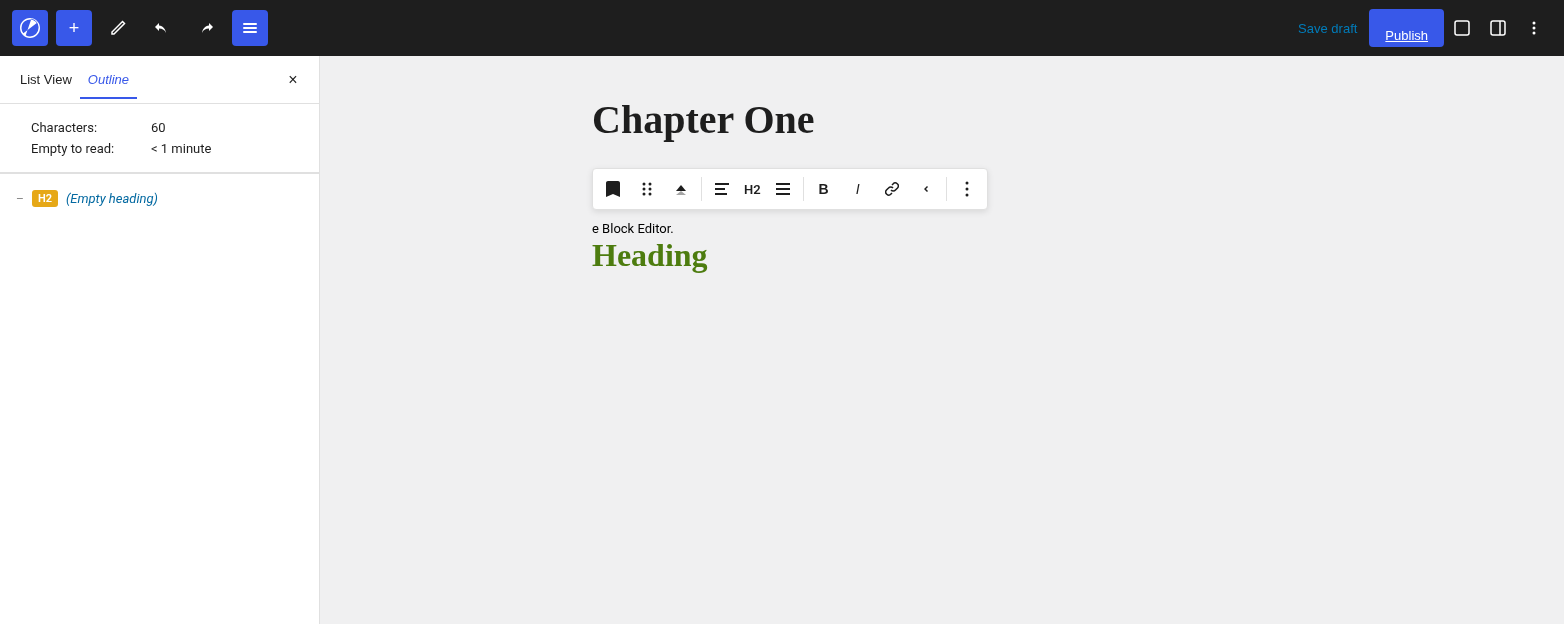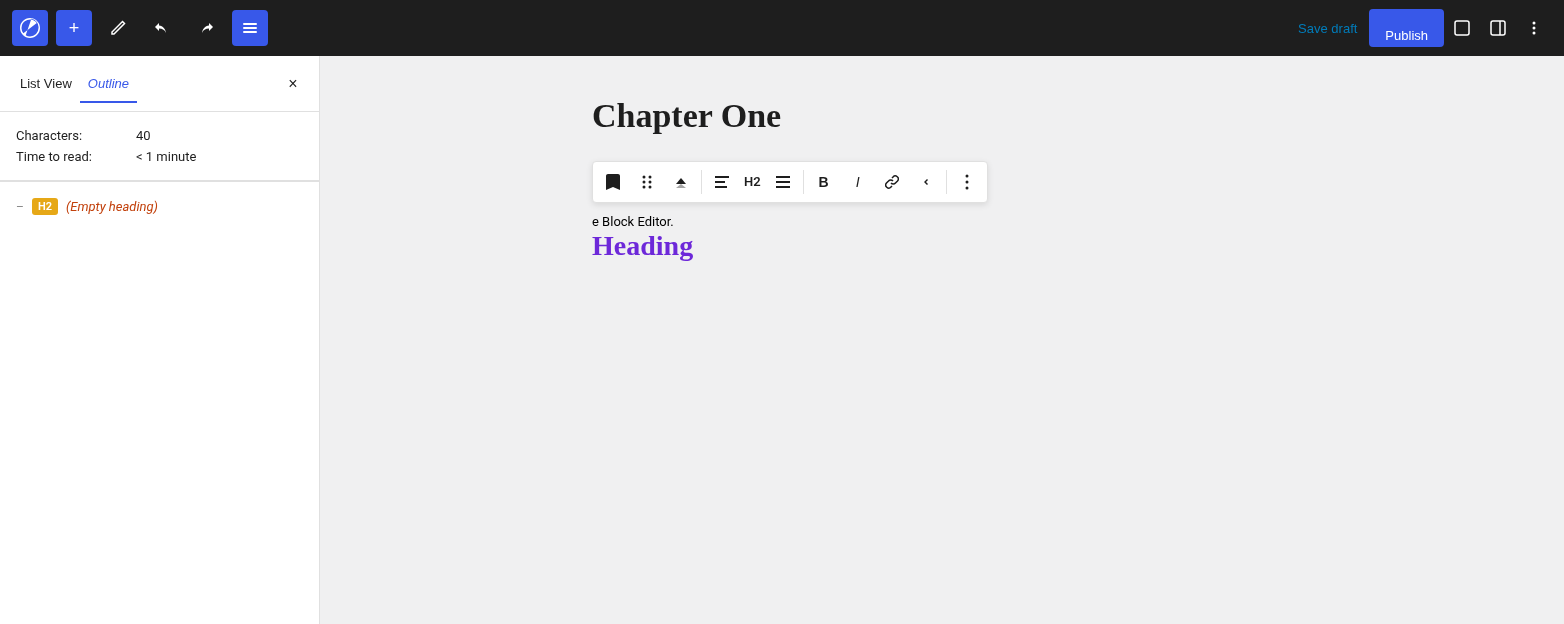--- a/index.html
+++ b/index.html
@@ -57,20 +57,21 @@
     .publish-btn {
       background: #3858e9;
       border: none;
       color: white;
       font-size: 13px;
       font-weight: 500;
       cursor: pointer;
       padding: 19px 16px;
       border-radius: 4px;
       height: 36px;
+      text-decoration: underline;
     }
 
     .view-btn, .sidebar-toggle-btn, .more-btn {
       width: 36px; height: 36px;
       background: transparent;
       border: none;
       color: white;
       cursor: pointer;
       display: flex; align-items: center; justify-content: center;
       border-radius: 4px;
@@ -92,21 +93,21 @@
       flex-direction: column;
       flex-shrink: 0;
     }
 
     .sidebar-tabs {
       display: flex;
       align-items: center;
       border-bottom: 1px solid #e0e0e0;
       padding: 0 12px;
       position: relative;
-      height: 56px;
+      height: 48px;
       justify-content: flex-end;
     }
     .sidebar-tab {
       font-size: 13px;
       color: #1e1e1e;
       padding: 12px 8px;
       cursor: pointer;
       border: none;
       background: transparent;
       position: relative;
@@ -137,20 +138,21 @@
 
     .sidebar-stats {
       padding: 16px;
       border-bottom: 1px solid #e0e0e0;
     }
     .stat-row {
       display: flex;
       font-size: 13px;
       margin-bottom: 6px;
       color: #1e1e1e;
+      margin-left: 15px;
     }
     .stat-row:last-child { margin-bottom: 0; }
     .stat-label { width: 120px; color: #1e1e1e; }
     .stat-value { color: #1e1e1e; }
 
     .sidebar-outline {
       padding: 12px 16px;
     }
     .outline-item {
       display: flex;
@@ -162,41 +164,41 @@
     .h2-badge {
       background: #e6a817;
       color: white;
       font-size: 11px;
       font-weight: 600;
       padding: 2px 6px;
       border-radius: 3px;
     }
     .outline-item-text {
       font-style: italic;
-      color: #c2410c;
+      color: #0369a1;
     }
 
     
     .editor-area {
       flex: 1;
       background: #f0f0f1;
       overflow-y: auto;
       display: flex;
       justify-content: center;
       padding: 40px 20px;
     }
 
     .editor-content {
       width: 100%;
       max-width: 700px;
     }
 
     .post-title {
       font-family: Georgia, 'Times New Roman', serif;
-      font-size: 34px;
+      font-size: 40px;
       font-weight: 700;
       color: #1e1e1e;
       margin-bottom: 24px;
       line-height: 1.2;
     }
 
     
     .block-toolbar {
       display: flex;
       align-items: center;
@@ -232,22 +234,22 @@
     }
 
     .block-description {
       font-size: 13px;
       color: #000000;
       margin-bottom: 12px;
     }
 
     .heading-placeholder {
       font-family: Georgia, 'Times New Roman', serif;
-      font-size: 28px;
-      color: #6d28d9;
+      font-size: 32px;
+      color: #4d7c0f;
       font-weight: 700;
     }
 
     
     .sidebar-separator { width: 100%; height: 1px; background: #e0e0e0; }
   </style>
 </head>
 <body>
 
 <div class="top-bar">
@@ -310,24 +312,24 @@
   <div class="sidebar">
     <div class="sidebar-tabs">
       <button class="sidebar-tab">List View</button>
       <button class="sidebar-tab active">Outline</button>
       <button class="sidebar-close">×</button>
     </div>
 
     <div class="sidebar-stats">
       <div class="stat-row">
         <span class="stat-label">Characters:</span>
-        <span class="stat-value">40</span>
+        <span class="stat-value">60</span>
       </div>
       <div class="stat-row">
-        <span class="stat-label">Time to read:</span>
+        <span class="stat-label">Empty to read:</span>
         <span class="stat-value">&lt; 1 minute</span>
       </div>
     </div>
 
     <div class="sidebar-separator"></div>
 
     <div class="sidebar-outline">
       <div class="outline-item">
         <span style="color:#888; font-size:12px;">–</span>
         <span class="h2-badge">H2</span>

